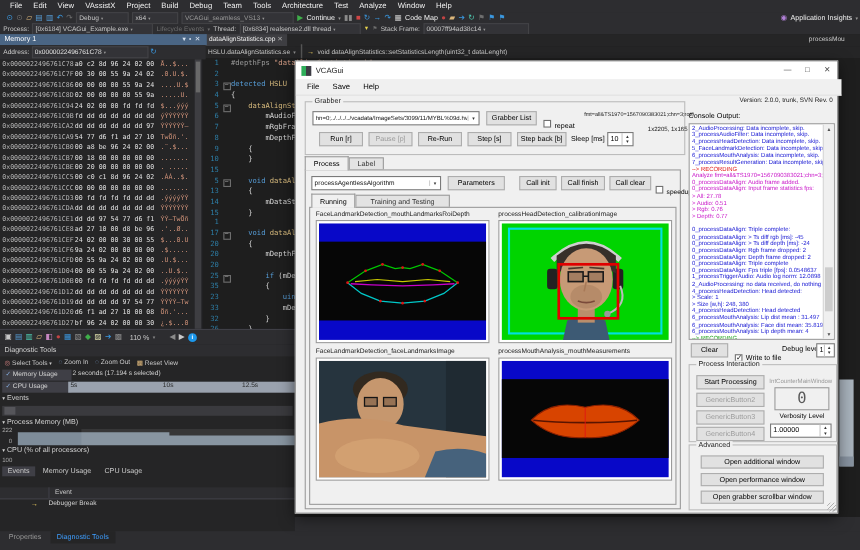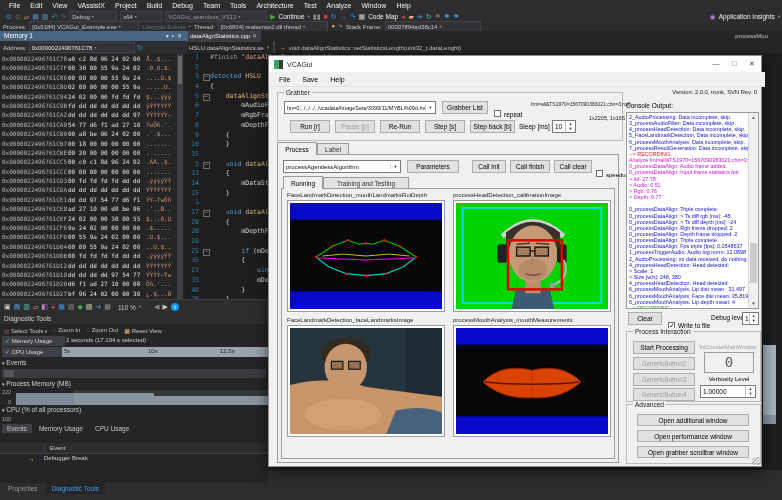--- a/index.html
+++ b/index.html
@@ -190,21 +190,21 @@
     <span style="color:#c8c8c8;font-size:6px">HSLU.dataAlignStatistics.se</span>
     <span style="color:#888;font-size:4.5px">▾</span>
     <span style="color:#555">|</span>
     <span style="color:#f0d060;font-size:6.5px">→</span>
     <span style="color:#c8c8c8;font-size:6px">void dataAlignStatistics::setStatisticsLength(uint32_t dataLenght)</span>
   </div>
   <div class="a code-area" id="code-lines">
       <div class="cl">
         <span class="ln">1</span>
         <span class="fdcol"></span>
-        <span class="ct"><span style="color: rgb(155, 155, 155);">#finish </span><span style="color: rgb(214, 157, 133);">"dataAlignStatistics.h"</span></span>
+        <span class="ct"><span style="color: rgb(155, 155, 155);">#depthFps </span><span style="color: rgb(214, 157, 133);">"dataAlignStatistics.h"</span></span>
       </div>
       <div class="cl">
         <span class="ln">2</span>
         <span class="fdcol"></span>
         <span class="ct"></span>
       </div>
       <div class="cl">
         <span class="ln">3</span>
         <span class="fdcol"><span class="foldbox">–</span></span>
         <span class="ct"><span style="color: rgb(86, 156, 214);">detected </span><span style="color: rgb(215, 186, 125);">HSLU</span></span>
@@ -308,21 +308,21 @@
         <span class="ln">23</span>
         <span class="fdcol"></span>
         <span class="ct"><span style="color: rgb(212, 212, 212);">            </span><span style="color: rgb(86, 156, 214);">uint32_t</span><span style="color: rgb(212, 212, 212);"> depthFps = 0;</span></span>
       </div>
       <div class="cl">
         <span class="ln">33</span>
         <span class="fdcol"></span>
         <span class="ct"><span style="color: rgb(212, 212, 212);">            mDepthFrameStatistics.add();</span></span>
       </div>
       <div class="cl">
-        <span class="ln">40</span>
+        <span class="ln">32</span>
         <span class="fdcol"></span>
         <span class="ct"><span style="color: rgb(212, 212, 212);">        }</span></span>
       </div>
       <div class="cl">
         <span class="ln">26</span>
         <span class="fdcol"></span>
         <span class="ct"><span style="color: rgb(212, 212, 212);">    }</span></span>
       </div>
     </div>
 

